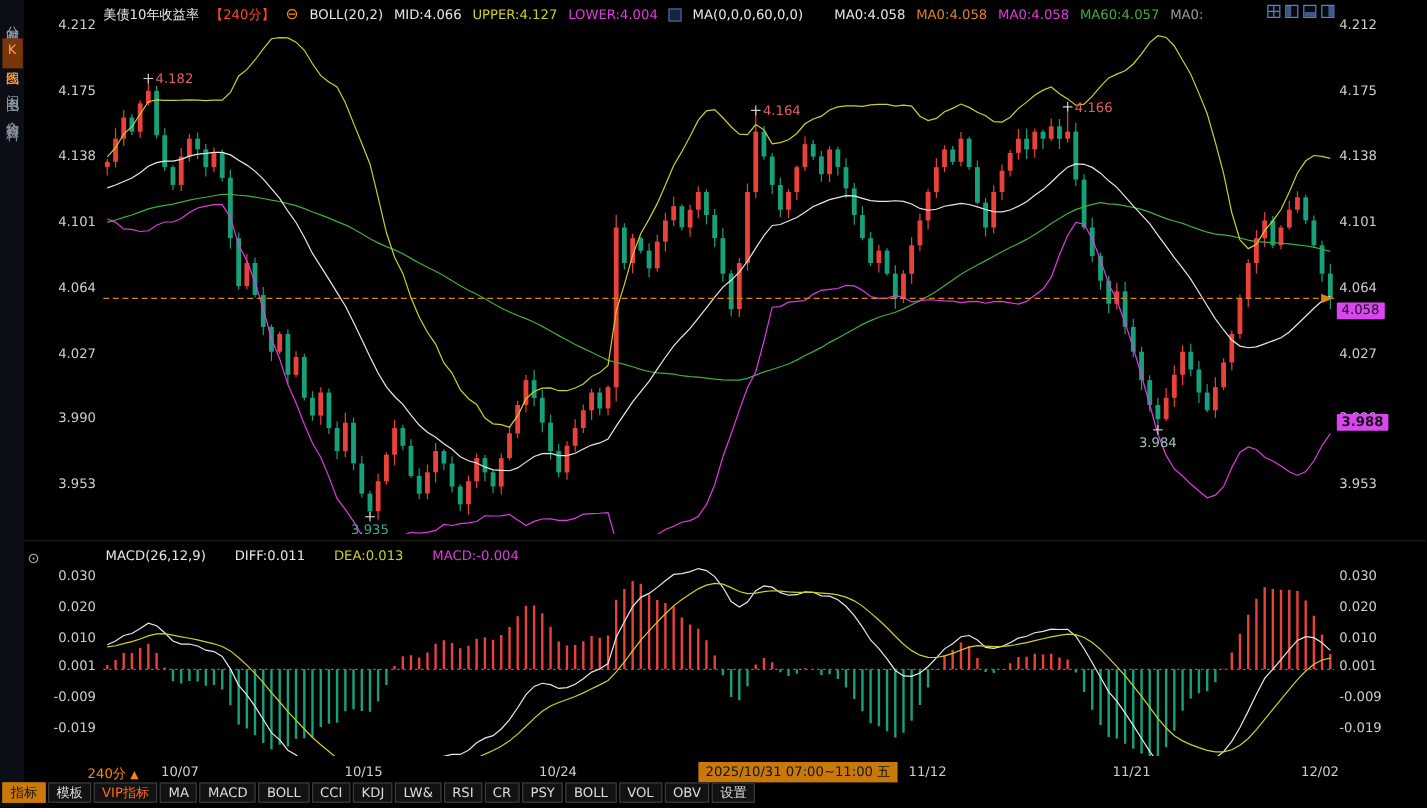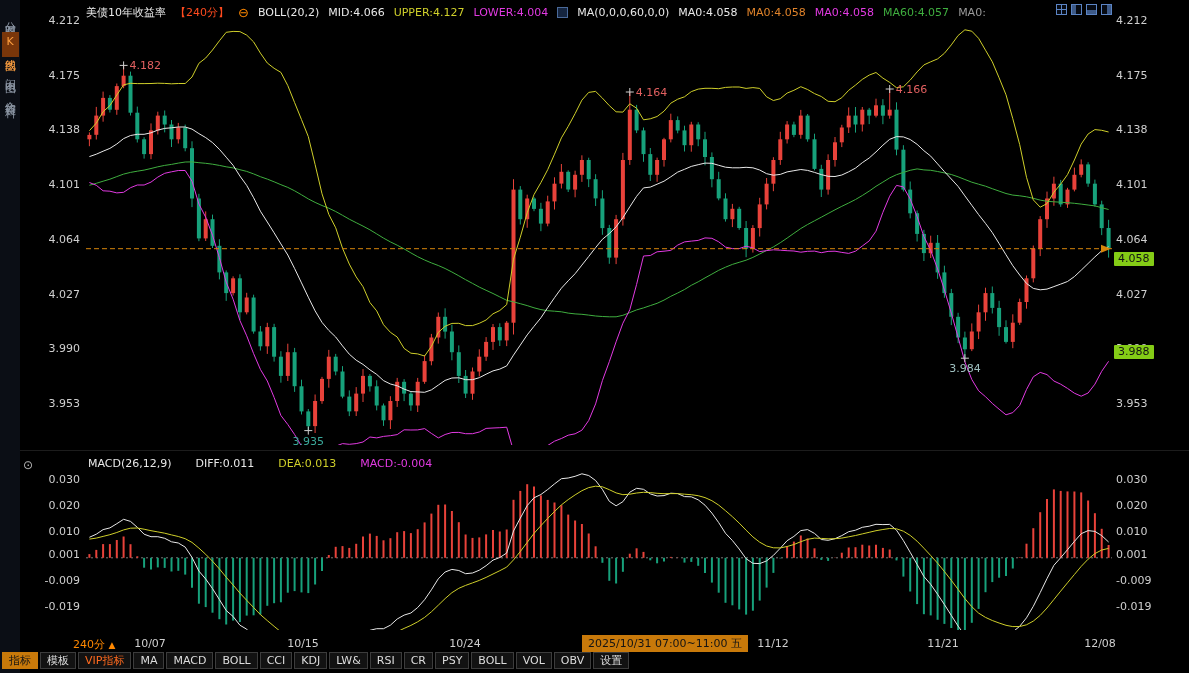--- a/index.html
+++ b/index.html
@@ -9,37 +9,37 @@
   .sidebar{position:absolute;left:0;top:0;width:20px;height:673px;background:#0b0e15;
            display:flex;flex-direction:column;align-items:center;padding-top:10px;box-sizing:border-box;}
   .side-item{writing-mode:vertical-rl;text-orientation:upright;letter-spacing:2px;color:#8d97a5;
              cursor:pointer;padding:3px 1px;margin-bottom:10px;line-height:15px;font-size:11px;}
   .side-item.active{color:#ffa040;background:#79360a;}
   
   .chart-header{position:absolute;left:86px;top:4px;height:16px;display:flex;align-items:center;gap:9px;white-space:nowrap;z-index:4;}
   .c-white{color:#e8e8e8}.c-yellow{color:#cfcf2a}.c-magenta{color:#e23ae2}.c-red{color:#ff4a1e}
   .collapse-icon{color:#ff8800;font-size:13px;line-height:13px;cursor:pointer;}
   .mini-icon{display:inline-block;width:9px;height:9px;border:1px solid #4a6a9a;background:#15253f;}
-  #ma-values{display:flex;gap:9px;}
+  #ma-values{display:flex;gap:9px;margin-left:17px;}
   .win-icons{position:absolute;left:1056px;top:4px;display:flex;gap:4px;z-index:5;}
   .win-icon{width:11px;height:11px;border:1px solid #5b84c4;box-sizing:border-box;position:relative;cursor:pointer;background:#060a12;}
   .wi-grid::before{content:"";position:absolute;left:4px;top:0;bottom:0;width:1px;background:#5b84c4;}
   .wi-grid::after{content:"";position:absolute;top:4px;left:0;right:0;height:1px;background:#5b84c4;}
   .wi-left::before{content:"";position:absolute;left:0;top:0;bottom:0;width:4px;background:#3d5a88;}
   .wi-bottom::before{content:"";position:absolute;left:0;right:0;bottom:0;height:4px;background:#3d5a88;}
   .wi-right::before{content:"";position:absolute;right:0;top:0;bottom:0;width:4px;background:#3d5a88;}
   
   svg{position:absolute;display:block;}
   #price-svg{left:86px;top:8px;}
   #macd-svg{left:86px;top:456px;}
   .axis-col{position:absolute;top:0;height:579px;z-index:3;}
   #labels-left{left:30px;width:50px;text-align:right;}
   #labels-right{left:1116px;width:52px;text-align:left;}
   .tick{position:absolute;width:100%;color:#cfcfcf;font-size:11px;line-height:14px;}
-  .price-tag{position:absolute;left:1114px;background:#84cc16;color:#141414;padding:0 4px;
+  .price-tag{position:absolute;left:1114px;background:#d946ef;color:#141414;padding:0 4px;
              font-size:11px;line-height:14px;border-radius:1px;z-index:6;}
   .panel-divider{position:absolute;left:20px;right:0;top:450px;height:1px;background:#1c1c1c;}
   .macd-header{position:absolute;left:88px;top:457px;display:flex;gap:24px;z-index:4;white-space:nowrap;}
   .circle-icon{position:absolute;left:23px;top:458px;color:#b5b5b5;font-size:12px;cursor:pointer;z-index:4;}
   
   .xaxis-row{position:absolute;left:0;top:0;width:1189px;height:673px;pointer-events:none;margin-left:45px;}
   .date-label{position:absolute;top:637px;transform:translateX(-50%);color:#cfcfcf;z-index:2;}
   .period-label{position:absolute;left:28px;top:637px;color:#ff8800;cursor:pointer;pointer-events:auto;z-index:2;}
   .period-icon{color:#ff8800;font-size:9px;}
   .date-highlight{position:absolute;top:635px;transform:translateX(-50%);background:#c8790a;color:#141414;
@@ -617,34 +617,34 @@
       <div class="tick" style="top: 396.999px;">3.953</div>
       <div class="tick" style="top: 473px;">0.030</div>
       <div class="tick" style="top: 498.918px;">0.020</div>
       <div class="tick" style="top: 524.836px;">0.010</div>
       <div class="tick" style="top: 548.162px;">0.001</div>
       <div class="tick" style="top: 574.08px;">-0.009</div>
       <div class="tick" style="top: 599.998px;">-0.019</div>
     </div>
 
   <div class="price-tag" id="price-tag-current" style="top: 251.729px;">4.058</div>
-  <div class="price-tag" id="price-tag-secondary" style="top: 345.242px;">3.988</div>
+  <div class="price-tag" id="price-tag-secondary" style="top: 345.242px; font-weight: bold;">3.988</div>
 
   <div class="xaxis-row" id="xaxis-row">
     <div class="period-label">
       <span>240分</span>
       <span class="period-icon">▲</span>
     </div>
     <div class="date-highlight" id="date-highlight" style="left: 620px;">2025/10/31 07:00~11:00 五</div>
   <div class="date-label" style="left: 105px; text-align: right;">10/07</div>
       <div class="date-label" style="left: 258px;">10/15</div>
       <div class="date-label" style="left: 420px; text-align: center;">10/24</div>
       <div class="date-label" style="left: 728px;">11/12</div>
       <div class="date-label" style="left: 898px;">11/21</div>
-      <div class="date-label" style="left: 1055px;">12/08</div>
+      <div class="date-label" style="left: 1055px;">12/02</div>
     </div>
 
   <div class="toolbar" id="toolbar">
       <div class="tb-btn active">指标</div>
       <div class="tb-btn">模板</div>
       <div class="tb-btn vip">VIP指标</div>
       <div class="tb-btn">MA</div>
       <div class="tb-btn">MACD</div>
       <div class="tb-btn">BOLL</div>
       <div class="tb-btn">CCI</div>

